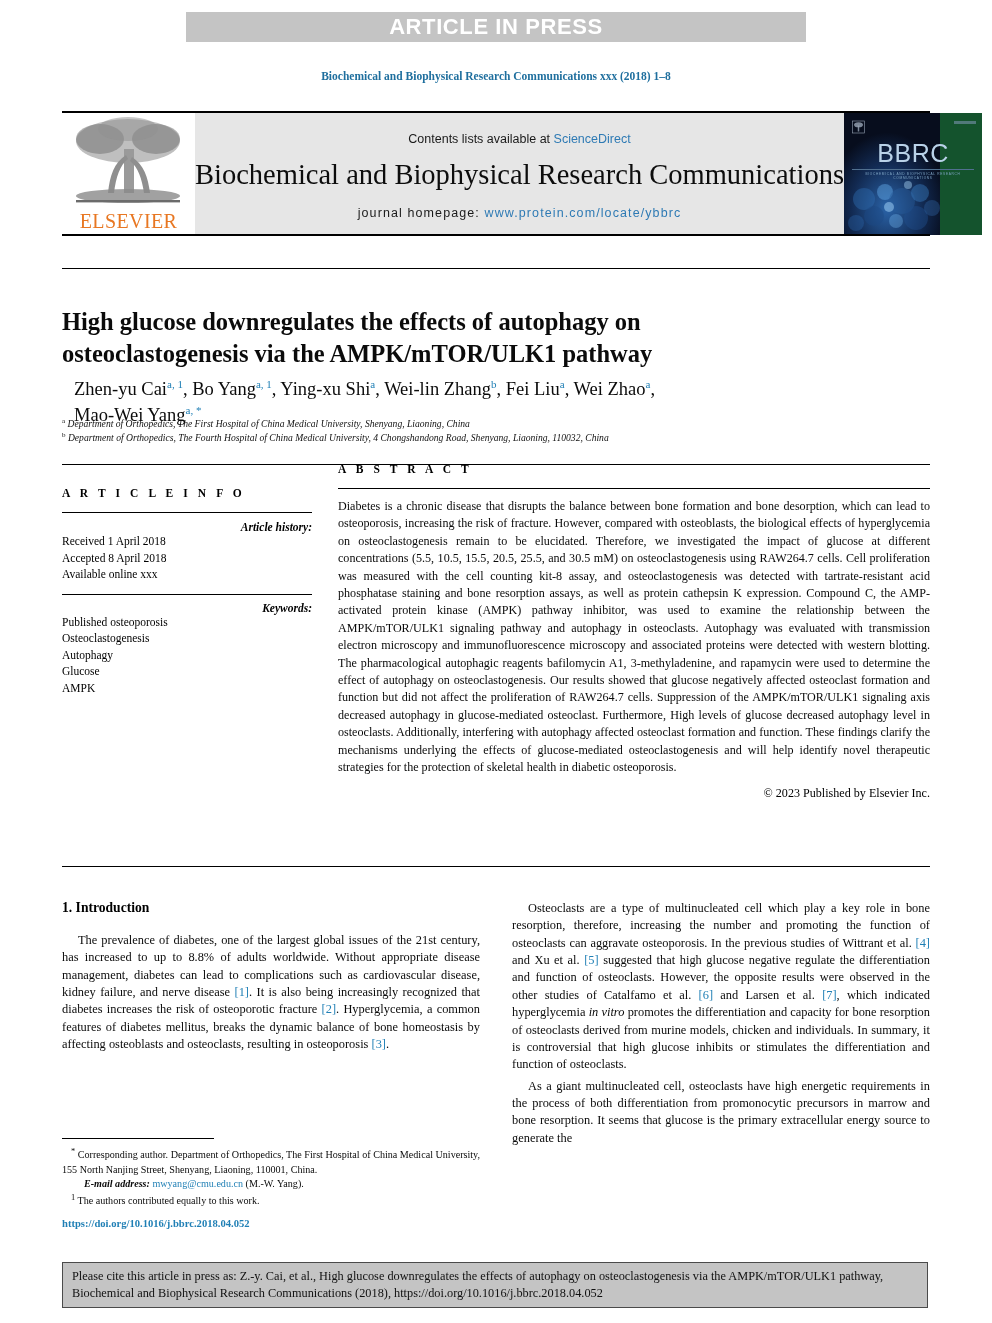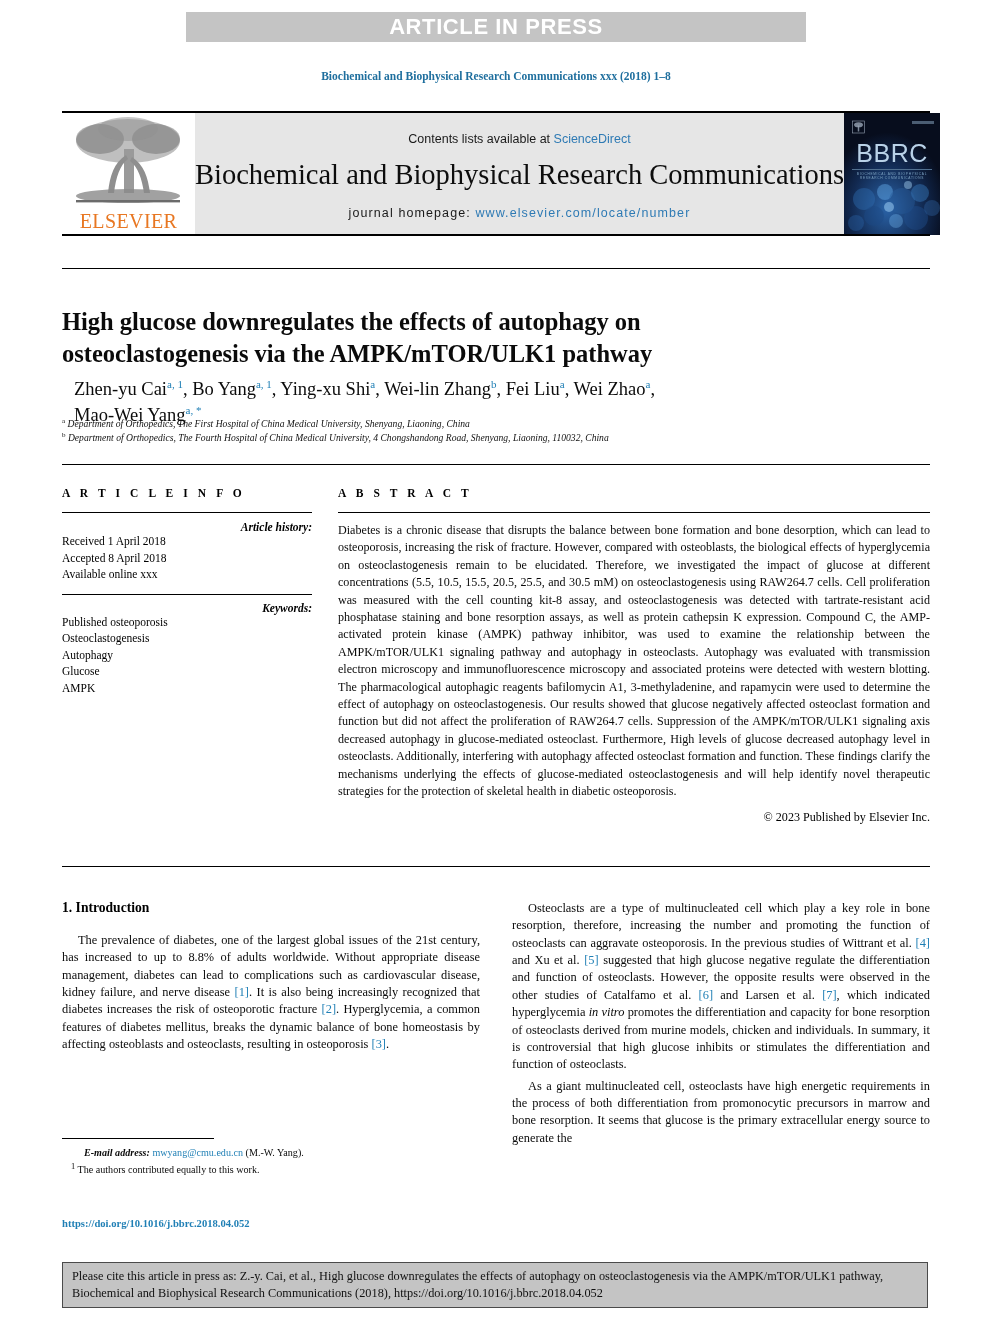--- a/index.html
+++ b/index.html
@@ -112,20 +112,21 @@
   }
   .homepage-line .url { color: #2e7ab4; }
 
   .bbrc-cover {
     width: 96px;
     height: 122px;
     flex: 0 0 auto;
     position: relative;
     overflow: hidden;
     background: #14532d;
+    padding-left: 42px;
   }
   .bbrc-title {
     position: absolute;
     left: 0; right: 0;
     top: 26px;
     text-align: center;
     font-family: "Liberation Sans", sans-serif;
     font-size: 25px;
     letter-spacing: 0.5px;
     color: #b9d2e8;
@@ -219,21 +220,21 @@
     width: 250px;
   }
   .info-rule { border-top: 1.4px solid #000; margin: 13px 0 8px 0; }
   .info-rule2 { border-top: 1.4px solid #000; margin: 11px 0 7px 0; }
   .info-col .it { font-style: italic; font-weight: bold; font-size: 11.5px; text-align: right; }
   .info-col .ln { font-size: 11.5px; line-height: 1.44; }
 
   .abs-col {
     position: absolute;
     left: 338px;
-    top: 487px;
+    top: 463px;
     width: 592px;
   }
   .abs-rule { border-top: 1.4px solid #000; margin: 13px 0 9px 0; }
   .abs-body {
     font-size: 12.1px;
     line-height: 1.44;
     text-align: justify;
     color: #0a0a0a;
   }
   .abs-copy {
@@ -354,21 +355,21 @@
     </svg>
     <div class="elsevier-word">ELSEVIER</div>
   </div>
 
   <div class="journal-center">
     <div class="contents-line">
       <span>Contents lists available at </span><a href="#">ScienceDirect</a>
     </div>
     <div class="journal-name">Biochemical and Biophysical Research Communications</div>
     <div class="homepage-line">
-      <span>journal homepage: </span><span class="url">www.elsevier.com/locate/number</span>
+      <span>journal homepage: </span><span class="url">www.protein.com/locate/ybbrc</span>
     </div>
   </div>
 
   <div class="bbrc-cover">
     <svg width="96" height="122" viewBox="0 0 96 122" style="position:absolute;left:0;top:0">
       <defs>
         <radialGradient id="g1" cx="45%" cy="78%" r="62%">
           <stop offset="0%" stop-color="#2a63a8"></stop>
           <stop offset="60%" stop-color="#122a52"></stop>
           <stop offset="100%" stop-color="#070d1d"></stop>
@@ -450,20 +451,21 @@
   <p class="body-par"><span>The prevalence of diabetes, one of the largest global issues of the 21st century, has increased to up to 8.8% of adults worldwide. Without appropriate disease management, diabetes can lead to complications such as cardiovascular disease, kidney failure, and nerve disease </span><span class="ref">[1]</span><span>. It is also being increasingly recognized that diabetes increases the risk of osteoporotic fracture </span><span class="ref">[2]</span><span>. Hyperglycemia, a common features of diabetes mellitus, breaks the dynamic balance of bone homeostasis by affecting osteoblasts and osteoclasts, resulting in osteoporosis </span><span class="ref">[3]</span><span>.</span></p>
 </div>
 
 <div class="col-right">
   <p class="body-par"><span>Osteoclasts are a type of multinucleated cell which play a key role in bone resorption, therefore, increasing the number and promoting the function of osteoclasts can aggravate osteoporosis. In the previous studies of Wittrant et al. </span><span class="ref">[4]</span><span> and Xu et al. </span><span class="ref">[5]</span><span> suggested that high glucose negative regulate the differentiation and function of osteoclasts. However, the opposite results were observed in the other studies of Catalfamo et al. </span><span class="ref">[6]</span><span> and Larsen et al. </span><span class="ref">[7]</span><span>, which indicated hyperglycemia </span><span class="ital">in vitro</span><span> promotes the differentiation and capacity for bone resorption of osteoclasts derived from murine models, chicken and individuals. In summary, it is controversial that high glucose inhibits or stimulates the differentiation and function of osteoclasts.</span></p>
   <p class="body-par">As a giant multinucleated cell, osteoclasts have high energetic requirements in the process of both differentiation from promonocytic precursors in marrow and bone resorption. It seems that glucose is the primary extracellular energy source to generate the</p>
 </div>
 
 <div class="footnote-rule"></div>
 <div class="footnotes">
+  <div class="fnline ind"><sup>*</sup><span> Corresponding author. Department of Orthopedics, The First Hospital of China Medical University, 155 North Nanjing Street, Shenyang, Liaoning, 110001, China.</span></div>
   <div class="fnline" style="text-indent:22px"><span class="email">E-mail address:</span> <span class="link-blue">mwyang@cmu.edu.cn</span><span> (M.-W. Yang).</span></div>
   <div class="fnline ind"><sup>1</sup><span> The authors contributed equally to this work.</span></div>
 </div>
 
 <div class="doi-block">
   <div class="doi">https://doi.org/10.1016/j.bbrc.2018.04.052</div>
 </div>
 
 <div class="cite-box">
   <p>Please cite this article in press as: Z.-y. Cai, et al., High glucose downregulates the effects of autophagy on osteoclastogenesis via the AMPK/mTOR/ULK1 pathway, Biochemical and Biophysical Research Communications (2018), https://doi.org/10.1016/j.bbrc.2018.04.052</p>

